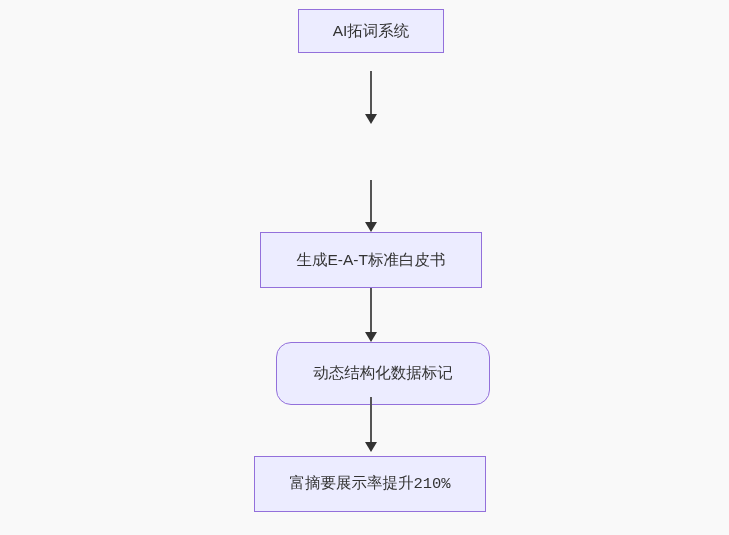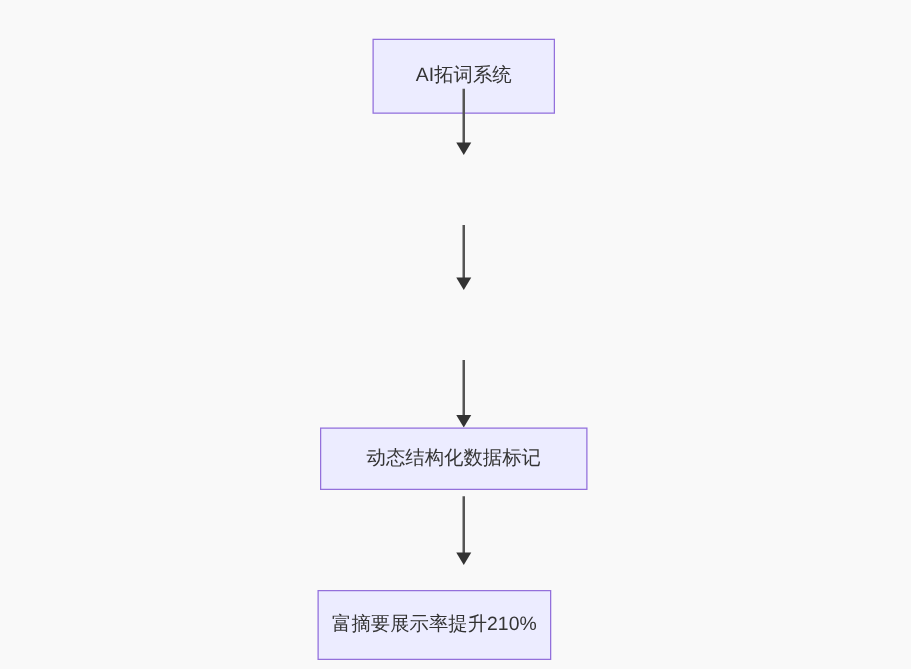--- a/index.html
+++ b/index.html
@@ -24,25 +24,25 @@
     border: 1.5px solid #9370DB;
     color: #333333;
     font-size: 15.5px;
     display: flex;
     align-items: center;
     justify-content: center;
     text-align: center;
     line-height: 1.2;
     white-space: nowrap;
   }
-  .node-1 { left: 298px; top: 31px;  width: 146px; height: 60px; }
+  .node-1 { left: 298px; top: 9px;  width: 146px; height: 44px; }
   .node-2 { left: 276px; top: 124px; width: 192px; height: 56px; }
   .node-3 { left: 260px; top: 232px; width: 222px; height: 56px; }
-  .node-4 { left: 256px; top: 342px; width: 214px; height: 50px; }
-  .node-5 { left: 254px; top: 472px; width: 187px; height: 56px; }
+  .node-4 { left: 276px; top: 342px; width: 214px; height: 63px; border-radius: 15px; }
+  .node-5 { left: 254px; top: 456px; width: 232px; height: 56px; font-family: Liberation Mono, monospace; }
 
   .edge-line {
     position: absolute;
     width: 2px;
     background: #555555;
     left: 370px;
   }
   .edge-head {
     position: absolute;
     width: 0;
@@ -70,20 +70,23 @@
     <span>AI拓词系统</span>
   </div>
 
   <div class="edge-line edge-1-line"></div>
   <div class="edge-head edge-1-head"></div>
 
 
   <div class="edge-line edge-2-line"></div>
   <div class="edge-head edge-2-head"></div>
 
+  <div class="flow-node node-3">
+    <span>生成E-A-T标准白皮书</span>
+  </div>
 
   <div class="edge-line edge-3-line"></div>
   <div class="edge-head edge-3-head"></div>
 
   <div class="flow-node node-4">
     <span>动态结构化数据标记</span>
   </div>
 
   <div class="edge-line edge-4-line"></div>
   <div class="edge-head edge-4-head"></div>

